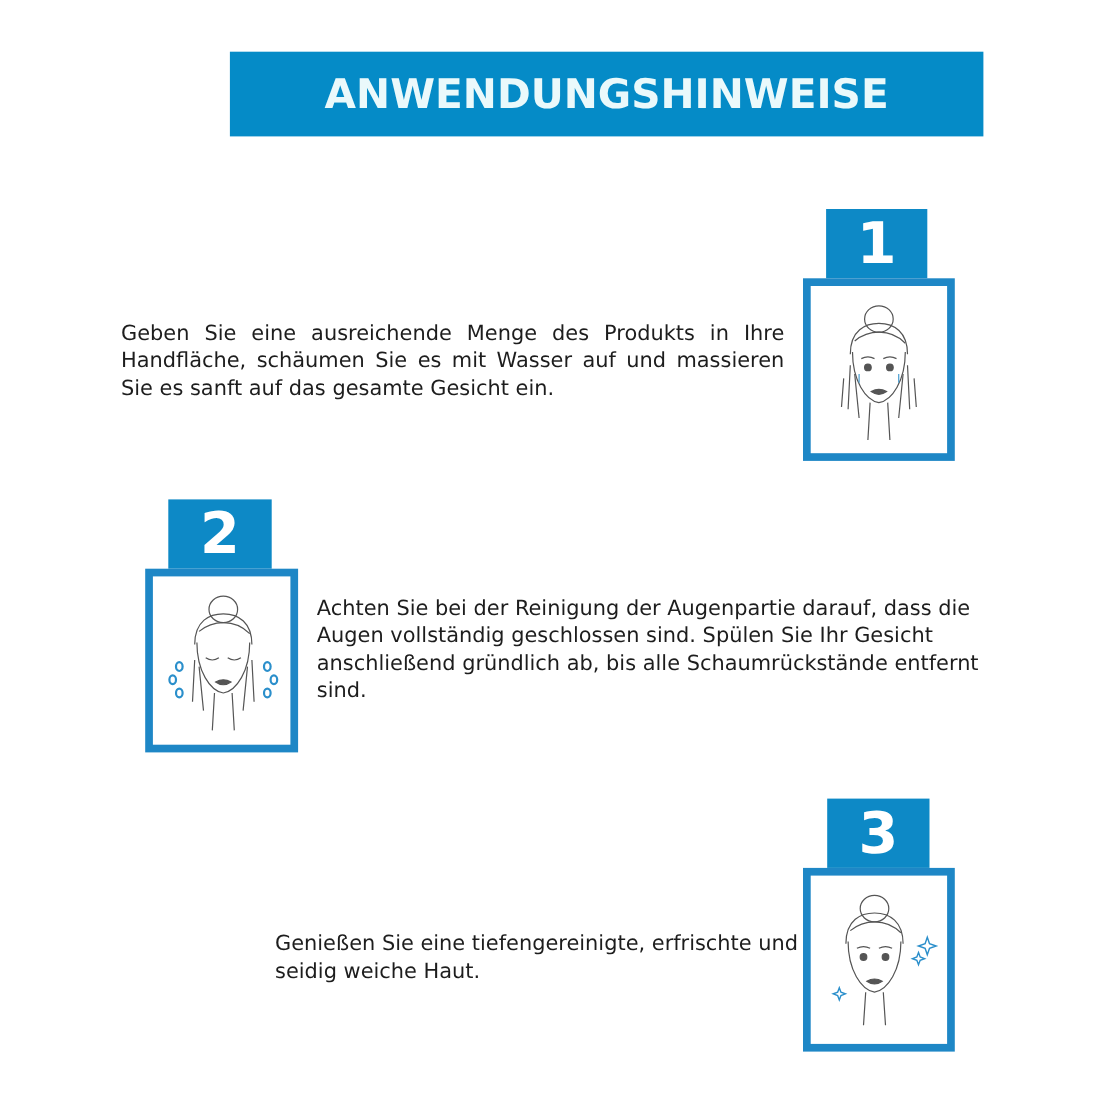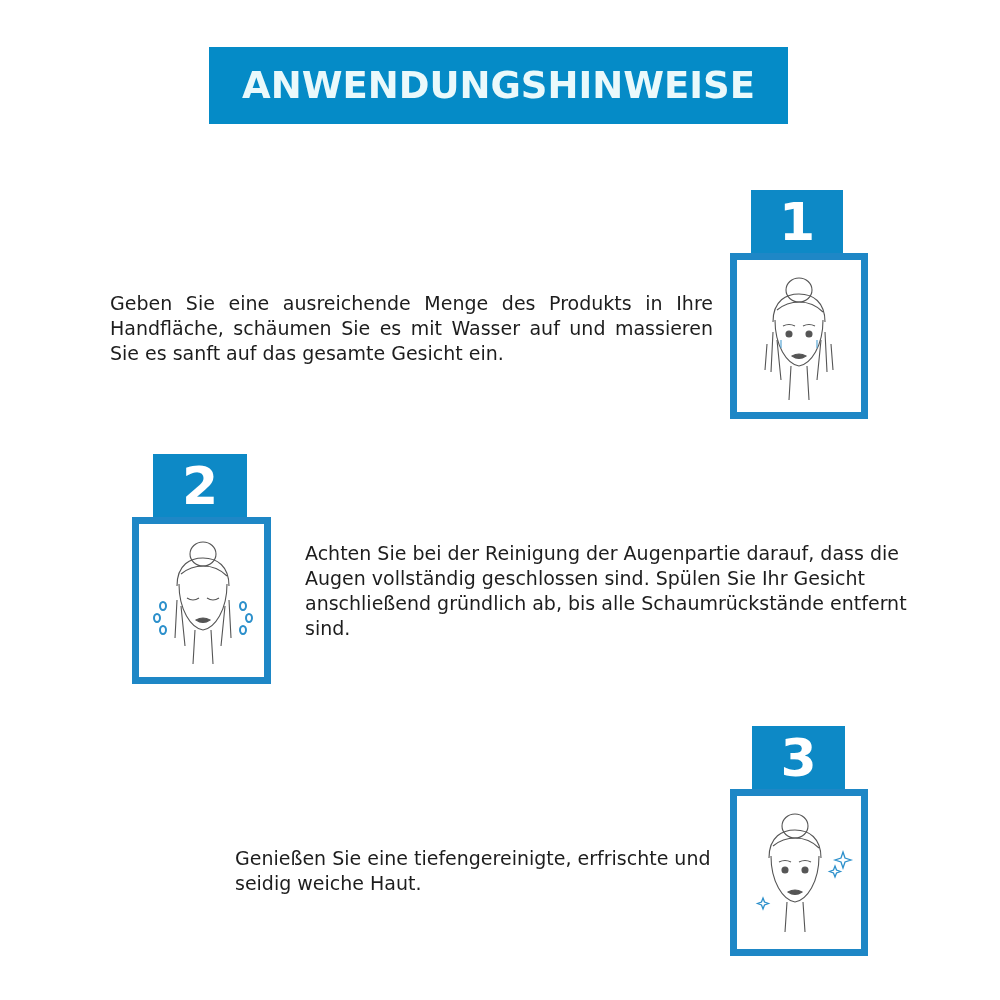--- a/index.html
+++ b/index.html
@@ -1,17 +1,17 @@
 <!DOCTYPE html>
 <html><head>
 <meta charset="utf-8">
 <style>
   html,body{margin:0;padding:0;background:#ffffff;}
   body{width:1000px;height:1000px;position:relative;overflow:hidden;font-family:"Liberation Sans",sans-serif;}
-  .title-bar{position:absolute;left:209px;top:47px;width:579px;height:77px;background:#058bc7;display:flex;align-items:center;justify-content:center;}
+  .title-bar{position:absolute;left:209px;top:47px;width:685px;height:77px;background:#058bc7;display:flex;align-items:center;justify-content:center;}
   .title-text{color:#eaf9fb;font-family:"DejaVu Sans",sans-serif;font-weight:bold;font-size:37px;letter-spacing:0px;}
   .tab{position:absolute;background:#0d89c6;display:flex;align-items:center;justify-content:center;color:#ffffff;font-family:"DejaVu Sans",sans-serif;font-weight:bold;font-size:52px;}
   .frame{position:absolute;border:7px solid #1e87c6;background:#fff;box-sizing:border-box;}
   .frame svg{position:absolute;left:0;top:0;width:100%;height:100%;}
   .text{position:absolute;color:#1d1d1d;font-family:"DejaVu Sans",sans-serif;font-size:19px;line-height:25px;}
   .justify{text-align:justify;text-align-last:left;}
 </style>
 </head>
 <body>
 
@@ -59,21 +59,21 @@
         <ellipse cx="24" cy="82" rx="3" ry="4"></ellipse>
           <ellipse cx="18" cy="94" rx="3" ry="4"></ellipse>
           <ellipse cx="24" cy="106" rx="3" ry="4"></ellipse>
         <ellipse cx="104" cy="82" rx="3" ry="4"></ellipse>
           <ellipse cx="110" cy="94" rx="3" ry="4"></ellipse>
           <ellipse cx="104" cy="106" rx="3" ry="4"></ellipse>
       </g>
       <path d="M56 106 L54 140 M72 106 L74 140"></path>
     </svg>
   </div>
-  <div class="text" style="left:288px;top:541px;width:610px;margin-left:17px;">Achten Sie bei der Reinigung der Augenpartie darauf, dass die Augen vollständig geschlossen sind. Spülen Sie Ihr Gesicht anschließend gründlich ab, bis alle Schaumrückstände entfernt sind.</div>
+  <div class="text" style="left:288px;top:541px;width:610px;">Achten Sie bei der Reinigung der Augenpartie darauf, dass die Augen vollständig geschlossen sind. Spülen Sie Ihr Gesicht anschließend gründlich ab, bis alle Schaumrückstände entfernt sind.</div>
 </div>
 
 <div>
   <div class="tab" style="left:752px;top:726px;width:93px;height:64px;">3</div>
   <div class="frame" style="left:730px;top:789px;width:138px;height:167px;">
     <svg viewBox="0 0 124 153" fill="none" stroke="#555" stroke-width="1.1">
       <ellipse cx="58" cy="30" rx="13" ry="12"></ellipse>
       <path d="M32 62 C32 40 46 34 58 34 C72 34 84 42 84 62"></path>
       <path d="M36 50 C48 40 68 38 82 52"></path>
       <path d="M34 60 C34 86 46 104 58 106 C70 104 82 86 82 60"></path>
@@ -83,14 +83,14 @@
         <circle cx="68" cy="74" r="3" fill="#555"></circle>
       <path d="M51 96 q7 5 14 0 q-7 -4 -14 0z" fill="#555"></path>
       <path d="M50 106 L48 136 M66 106 L68 136"></path>
       <g stroke="#2b8fcb" stroke-width="1.3">
         <path d="M106 56 l2 6 l6 2 l-6 2 l-2 6 l-2 -6 l-6 -2 l6 -2z"></path>
         <path d="M98 70 l1.5 4 l4 1.5 l-4 1.5 l-1.5 4 l-1.5 -4 l-4 -1.5 l4 -1.5z"></path>
         <path d="M26 102 l1.5 4 l4 1.5 l-4 1.5 l-1.5 4 l-1.5 -4 l-4 -1.5 l4 -1.5z"></path>
       </g>
     </svg>
   </div>
-  <div class="text" style="left:235px;top:846px;width:480px;">Genießen Sie eine tiefengereinigte, erfrischte und seidig weiche Haut.</div>
+  <div class="text" style="left:250px;top:846px;width:480px;">Genießen Sie eine tiefengereinigte, erfrischte und seidig weiche Haut.</div>
 </div>
 
 </body></html>

